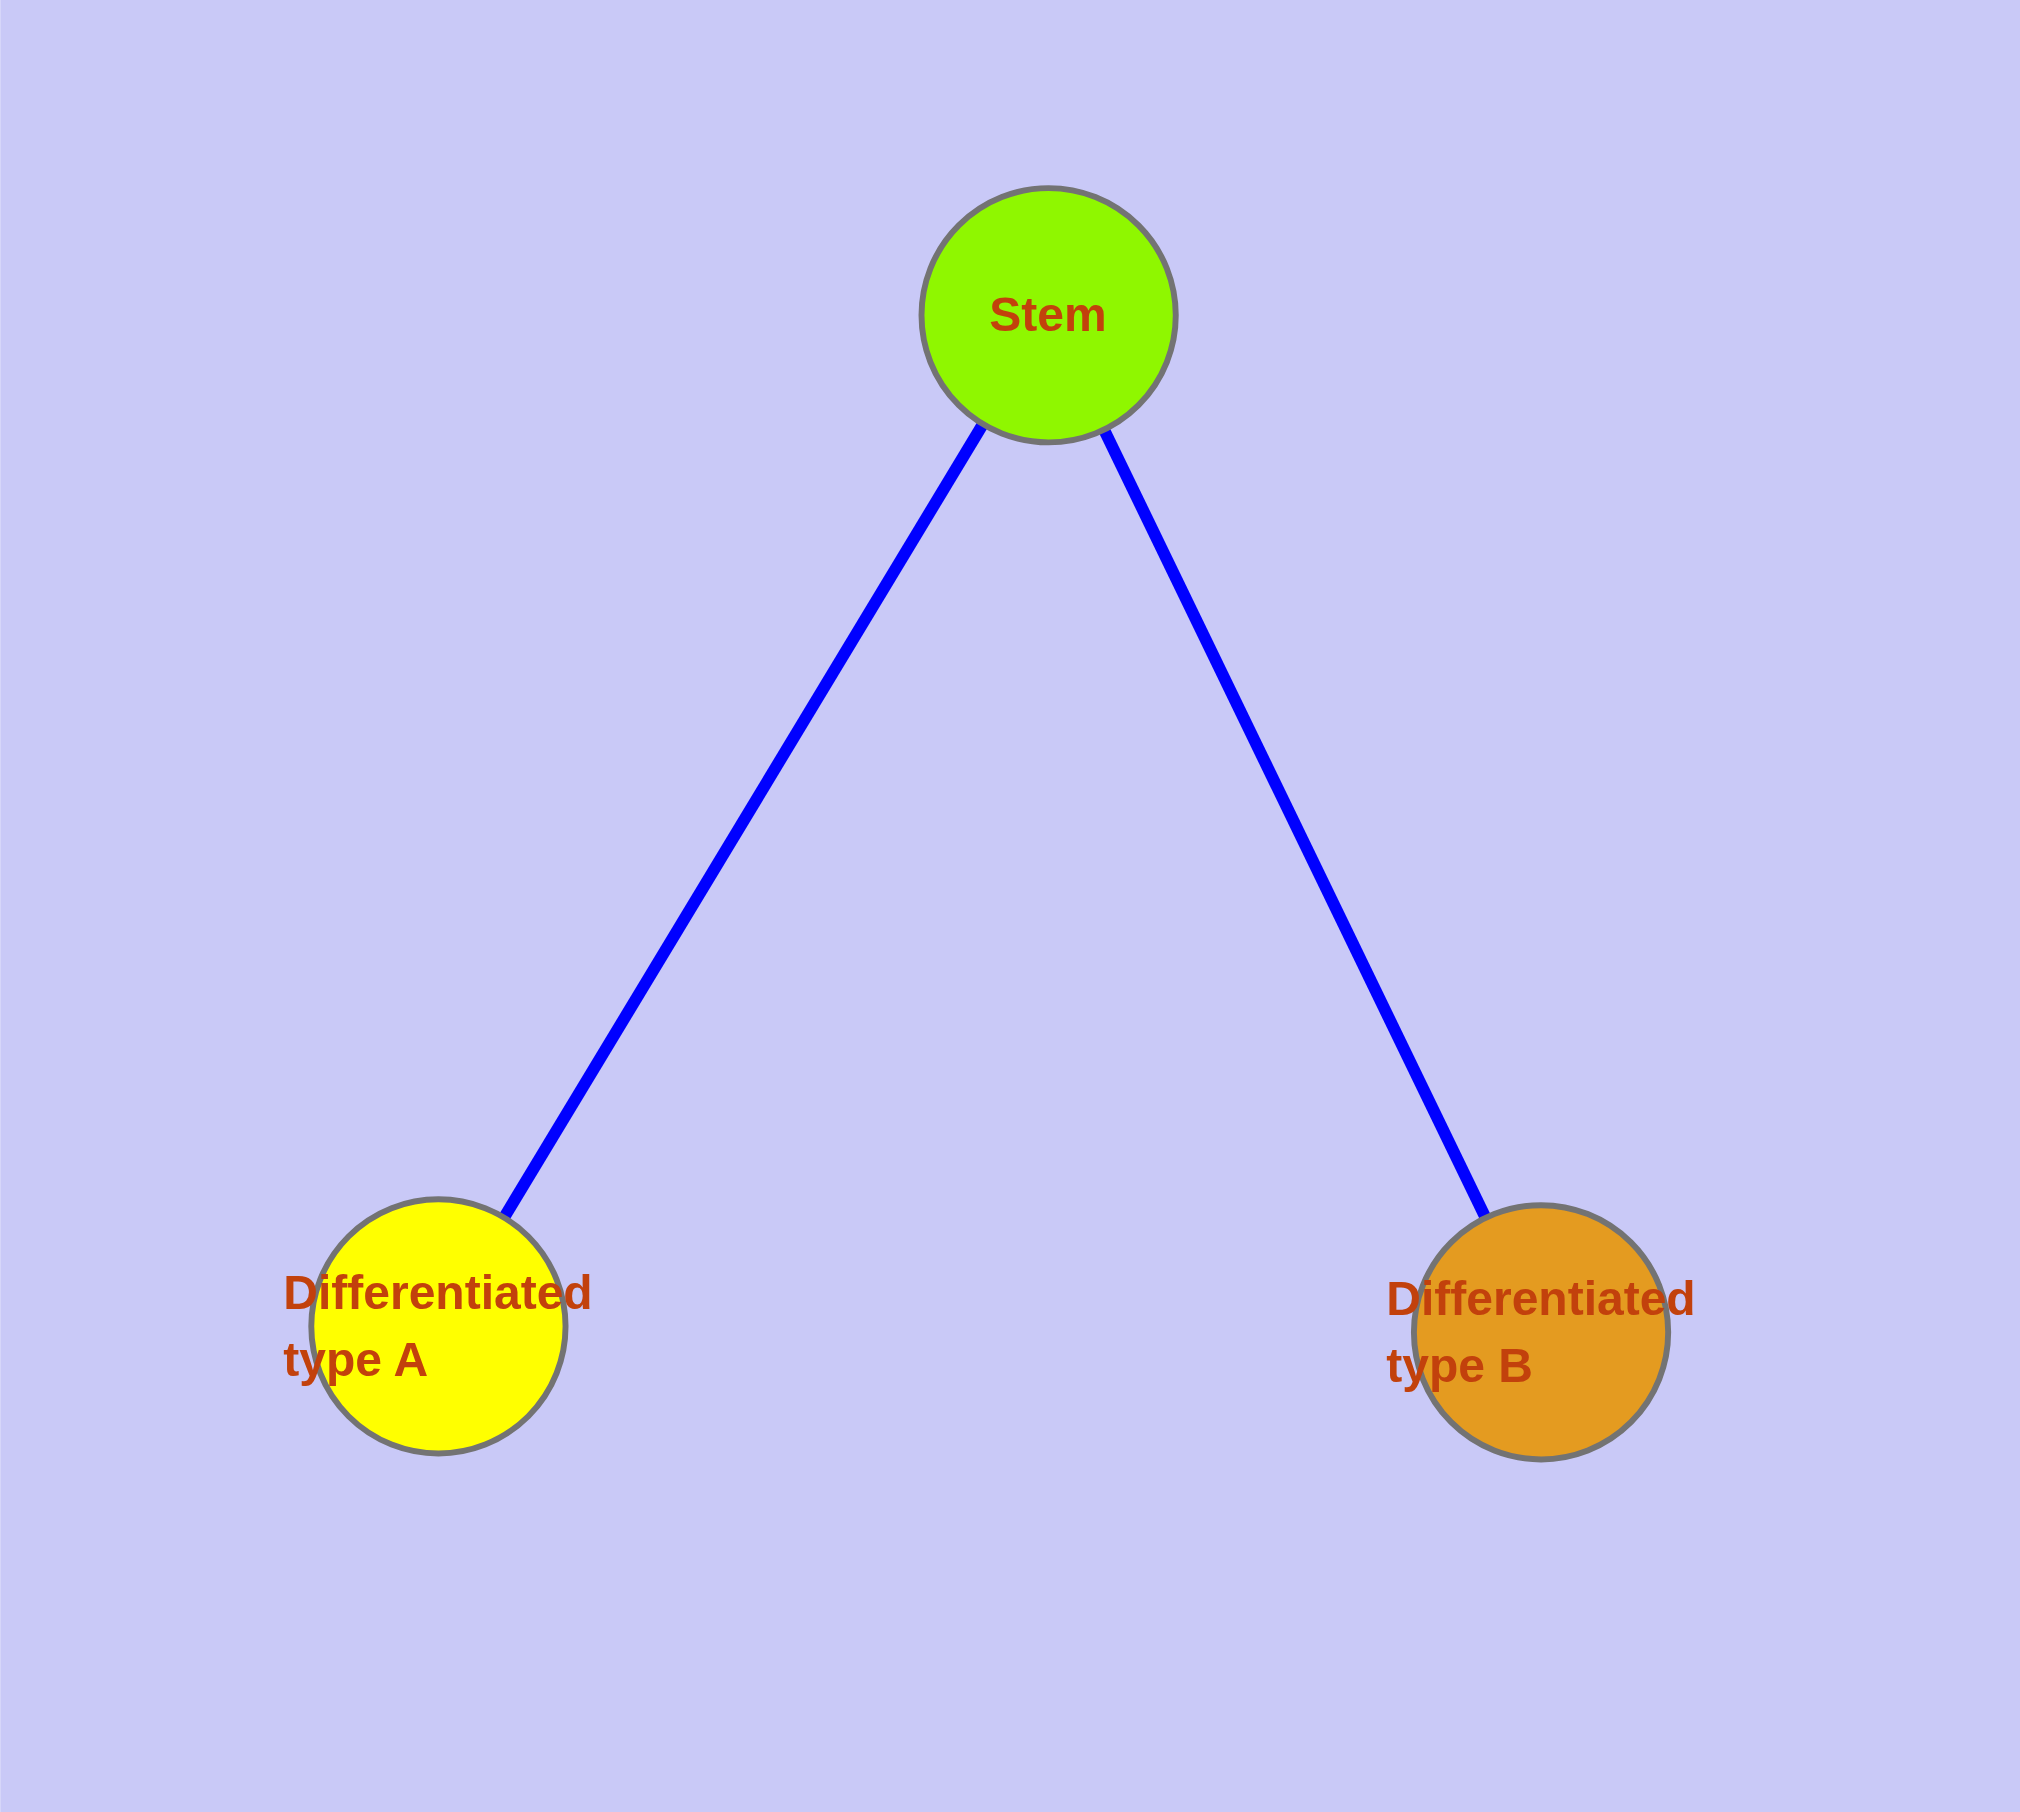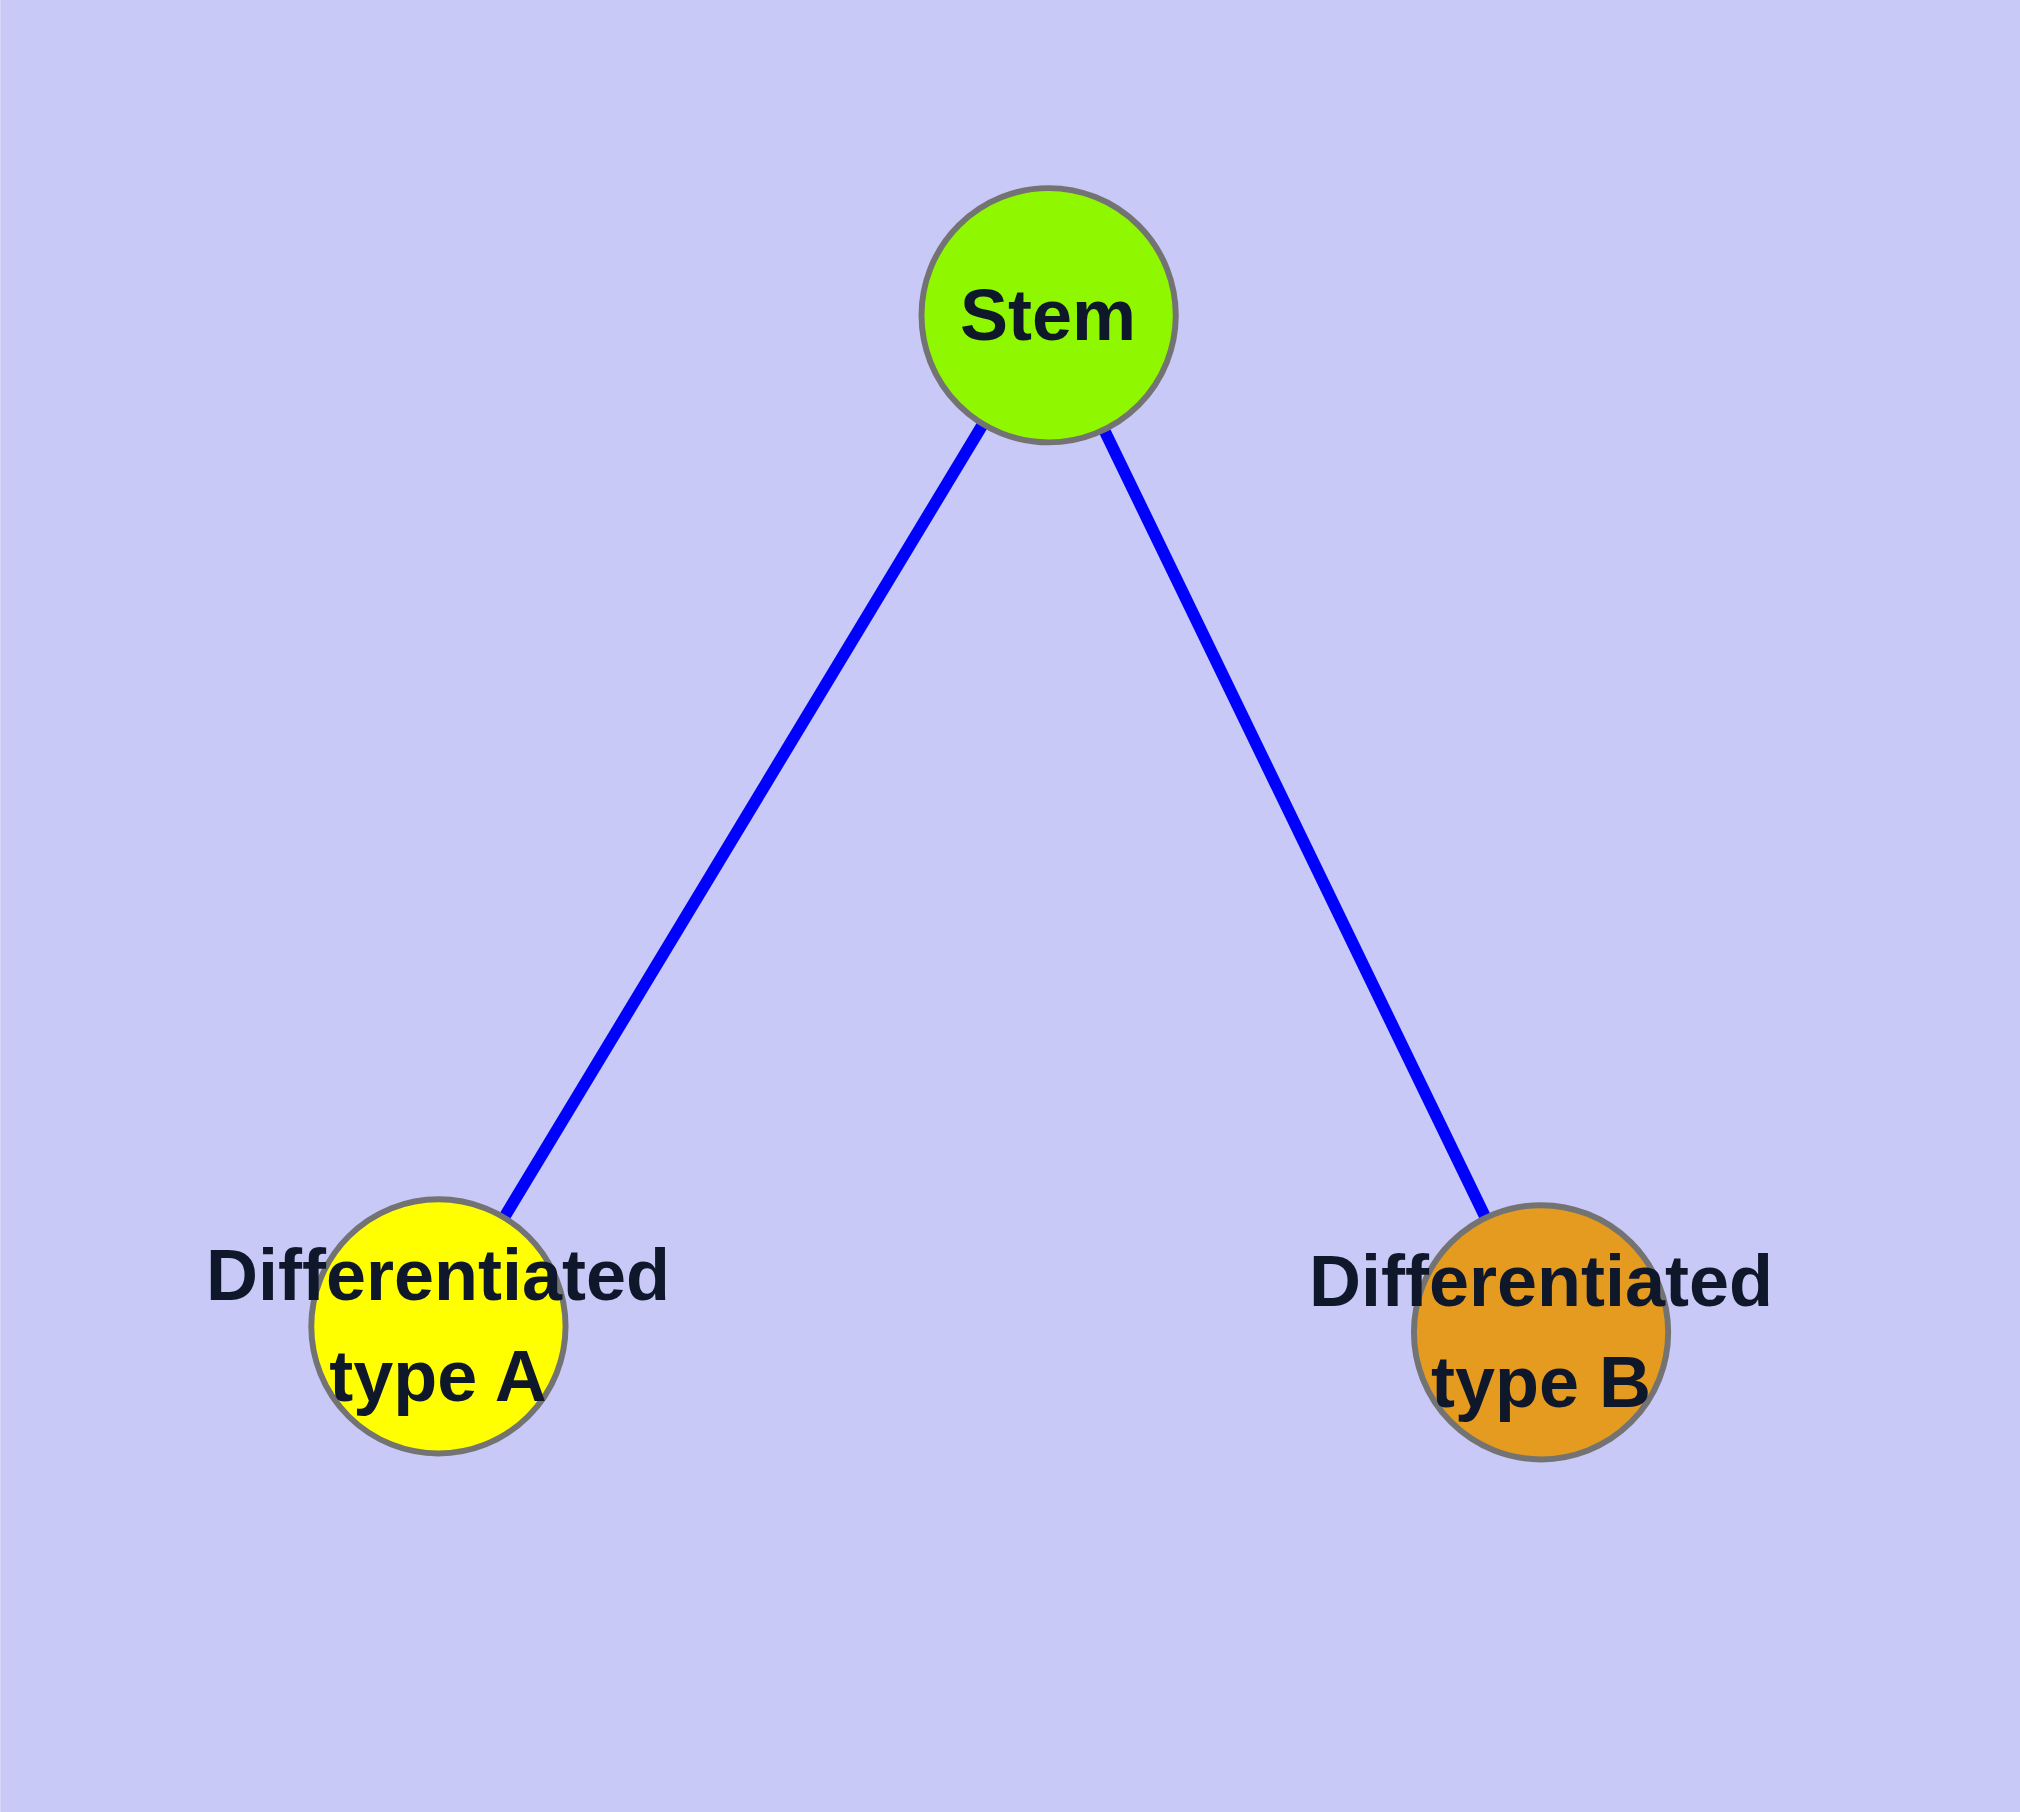--- a/index.html
+++ b/index.html
@@ -24,24 +24,24 @@
     stroke-width: 14px;
     stroke-linecap: butt;
   }
   .node {
     stroke-width: 7px;
   }
   .node-label {
     position: absolute;
     transform: translate(-50%, -50%);
     font-weight: bold;
-    font-size: 72px;
+    font-size: 48px;
     line-height: 1.4;
-    color: #0f172a;
-    text-align: center;
+    color: #c2410c;
+    text-align: left;
     white-space: pre-line;
     pointer-events: none;
   }
 </style>
 </head>
 <body>
 
 <div class="canvas">
 
   <svg width="2021" height="1812" viewBox="0 0 2384 2138">

